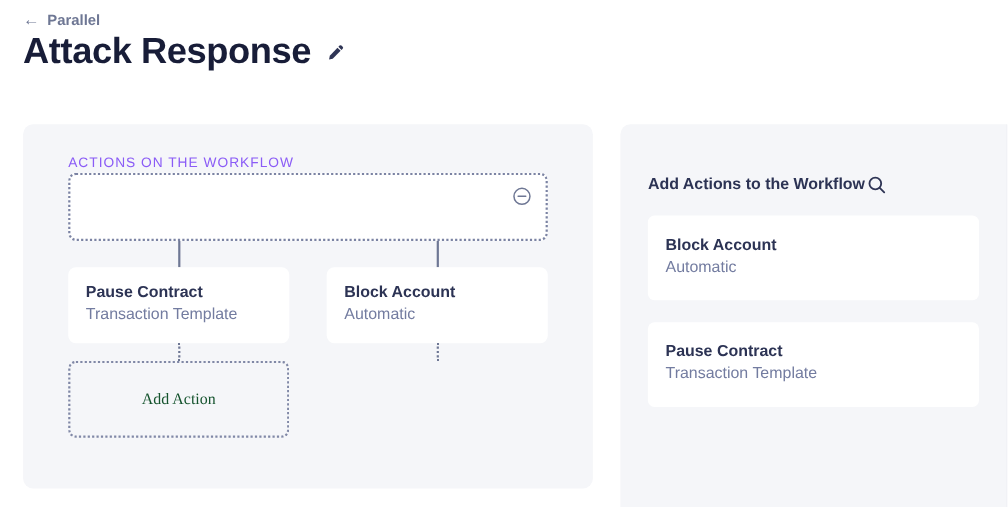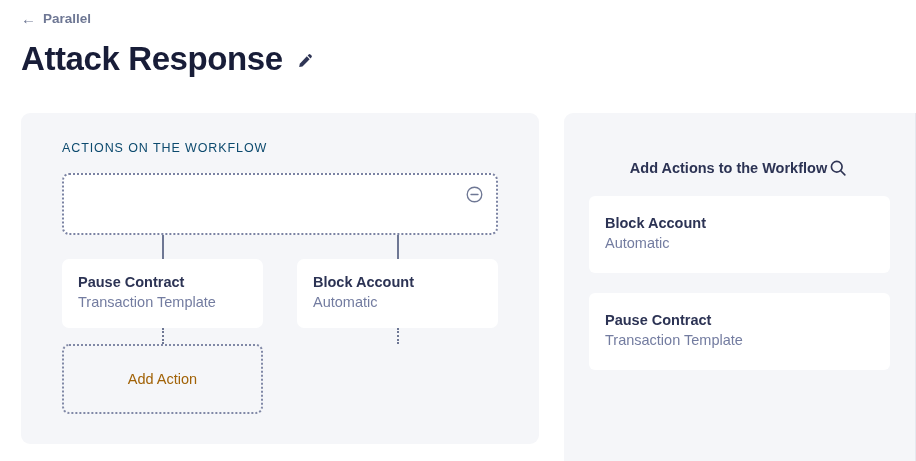--- a/index.html
+++ b/index.html
@@ -34,21 +34,20 @@
     display: inline-block;
     font-size: 15px;
     line-height: 1;
     color: #6e7794;
     transform: translateY(-0.5px);
   }
   .title-row {
     display: flex;
     align-items: center;
     gap: 12px;
-    margin-top: 13px;
   }
   .page-title {
     font-size: 33px;
     font-weight: 700;
     letter-spacing: -0.4px;
     color: #181d38;
     line-height: 1.1;
     margin: 0;
   }
   .edit-pencil {
@@ -79,23 +78,23 @@
     background: #f5f6f9;
     border-radius: 9px;
     box-sizing: border-box;
     padding: 28px 20px 0 20px;
     position: relative;
     flex: 0 0 auto;
   }
   .panel-eyebrow {
     font-size: 12.5px;
     letter-spacing: 0.9px;
-    color: #0c4a6e;
+    color: #8b5cf6;
     font-weight: 400;
-    margin: 0 0 18px 21px;
+    margin: 0 0 2px 21px;
   }
 
   
   .flow {
     position: relative;
   }
   .trigger-slot {
     position: relative;
     margin: 0 21px 0 21px;
     height: 62px;
@@ -166,39 +165,40 @@
     width: 100%;
     box-sizing: border-box;
     height: 70px;
     border: 2px dotted #8088a6;
     border-radius: 7px;
     background: transparent;
     display: flex;
     align-items: center;
     justify-content: center;
     font-size: 14.5px;
-    color: #a16207;
-    cursor: pointer;
+    color: #14532d;
+    cursor: pointer;
+    font-family: Liberation Serif, serif;
   }
 
   
   .library-panel {
     width: 352px;
     background: #f5f6f9;
     border-radius: 9px 0 0 0;
     border-right: 1px solid #e6e8ee;
     box-sizing: border-box;
     padding: 44px 25px 0 25px;
     flex: 0 0 auto;
     align-self: stretch;
   }
   .library-header {
     display: flex;
     align-items: center;
-    justify-content: center;
+    justify-content: flex-start;
     margin-bottom: 17px;
   }
   .library-title {
     font-size: 14.5px;
     font-weight: 700;
     color: #2c3354;
   }
   .search-btn {
     width: 22px;
     height: 22px;

